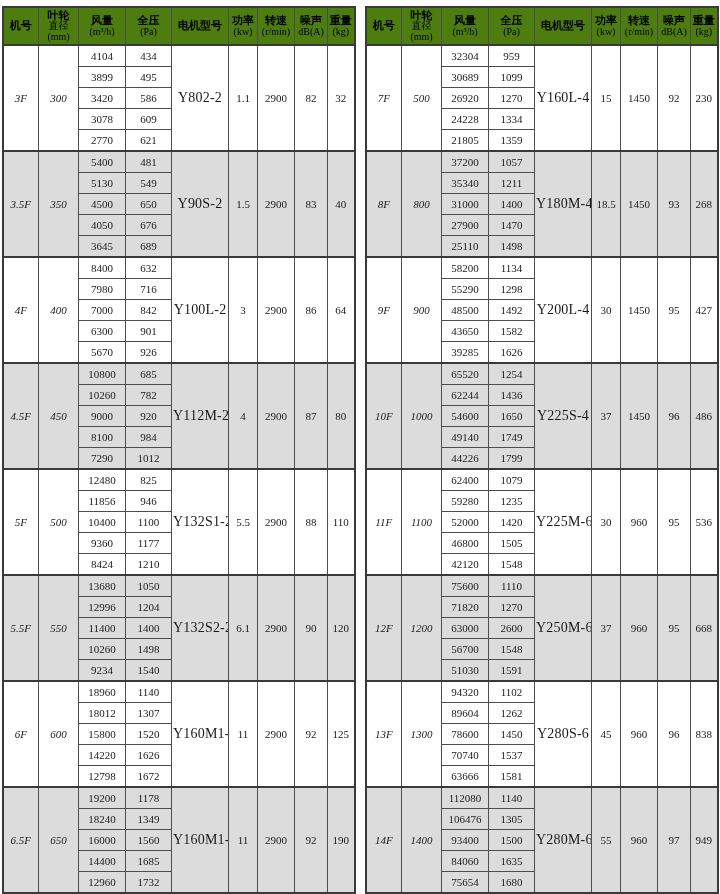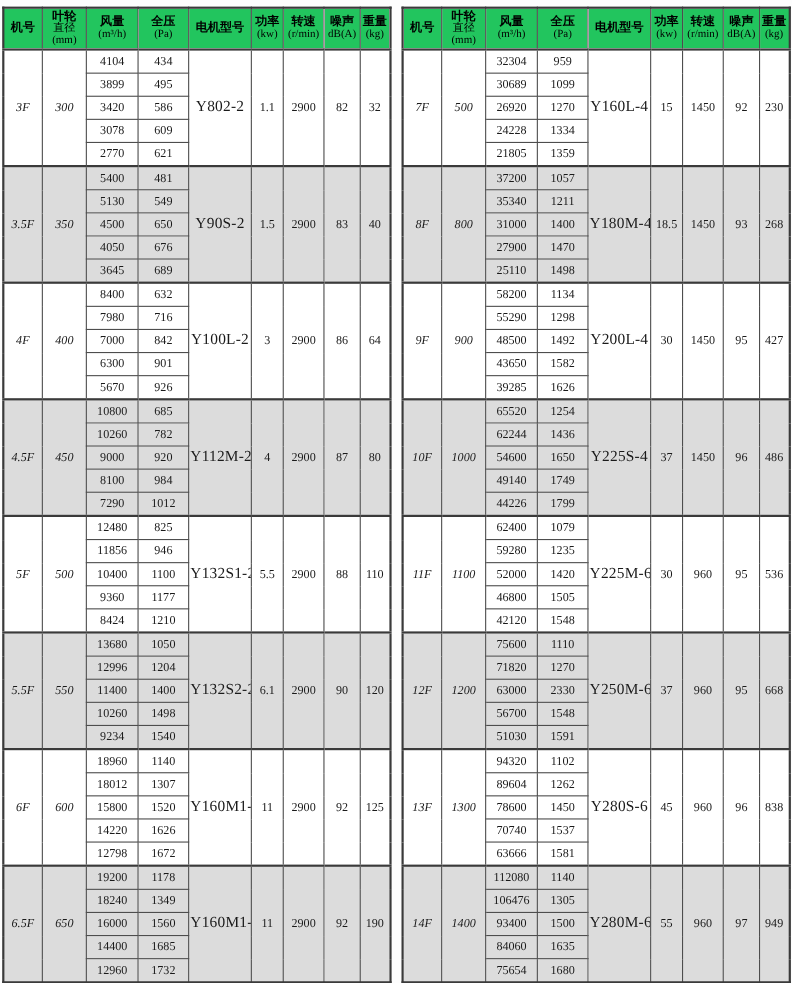--- a/index.html
+++ b/index.html
@@ -38,21 +38,21 @@
   th, td {
     border: 1px solid #4d4d4d;
     text-align: center;
     vertical-align: middle;
     padding: 0 1px;
     overflow: hidden;
     white-space: nowrap;
   }
   thead th {
     height: 36px;
-    background: #22c55e;
+    background: #4d7c0f;
     font-weight: bold;
     line-height: 1.05;
     border-bottom: 2px solid #3a3a3a;
     margin-top: 23px;
   }
   .h-main { font-size: 11px; }
   .h-sub  { font-size: 10px; font-weight: normal; }
   tbody td {
     height: 20px;
     font-size: 11px;
@@ -536,21 +536,21 @@
             <td rowspan="5">960</td>
             <td rowspan="5">95</td>
             <td rowspan="5">668</td>
           </tr>
           <tr class="alt">
             <td>71820</td>
             <td>1270</td>
           </tr>
           <tr class="alt">
             <td>63000</td>
-            <td>2330</td>
+            <td>2600</td>
           </tr>
           <tr class="alt">
             <td>56700</td>
             <td>1548</td>
           </tr>
           <tr class="alt">
             <td>51030</td>
             <td>1591</td>
           </tr>
           <tr class="group-start">

